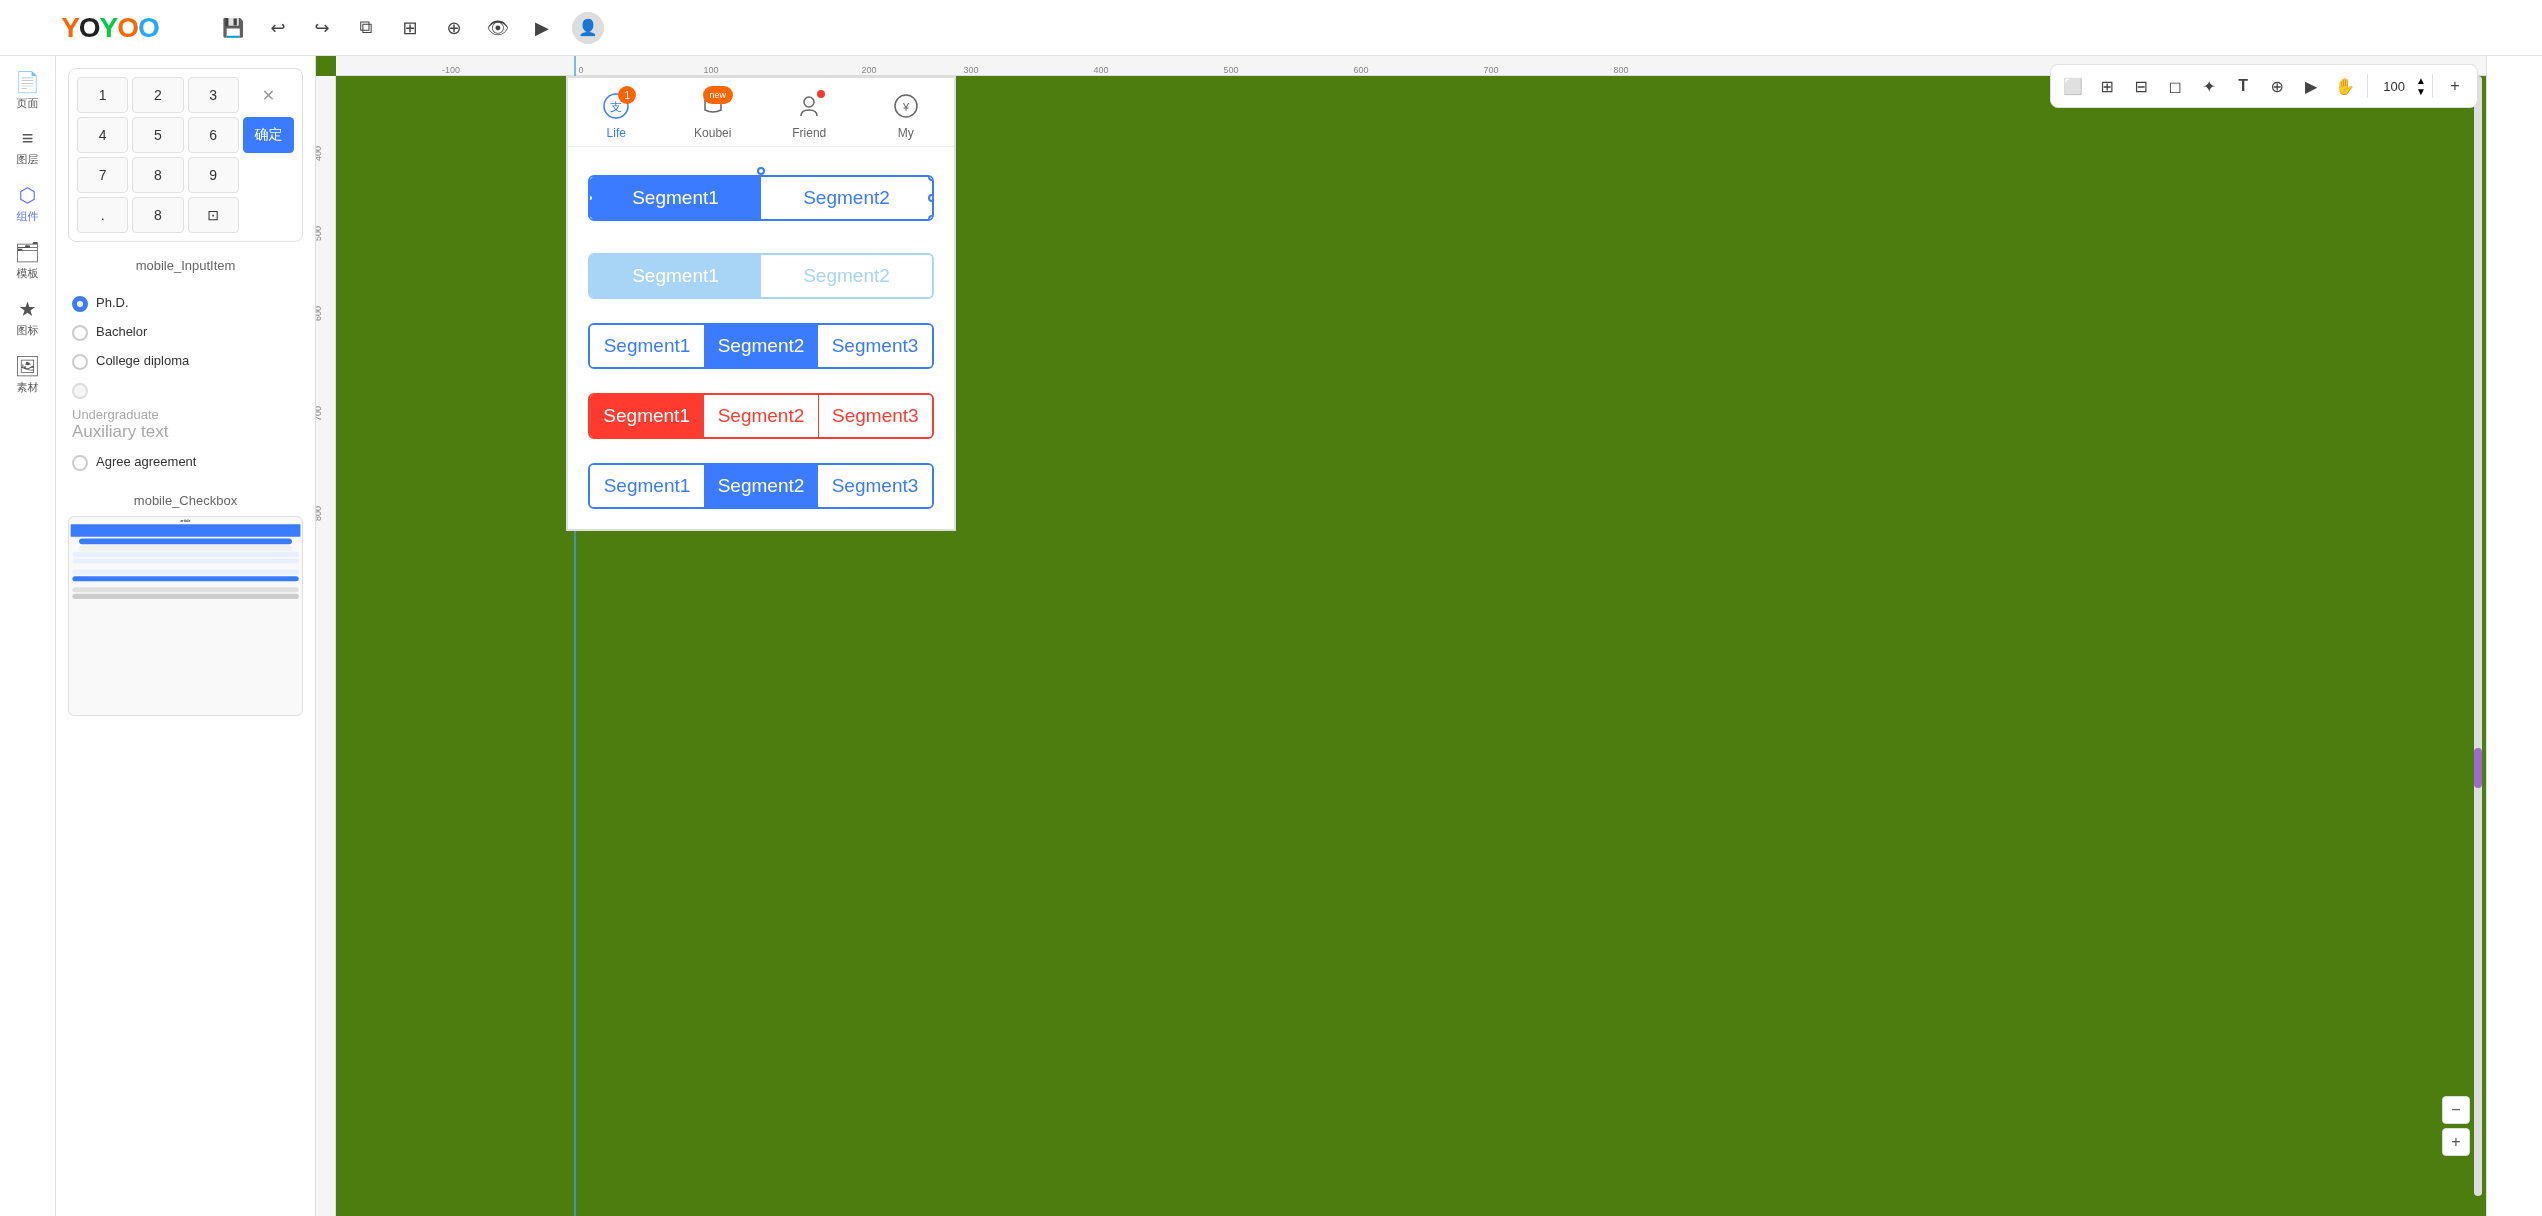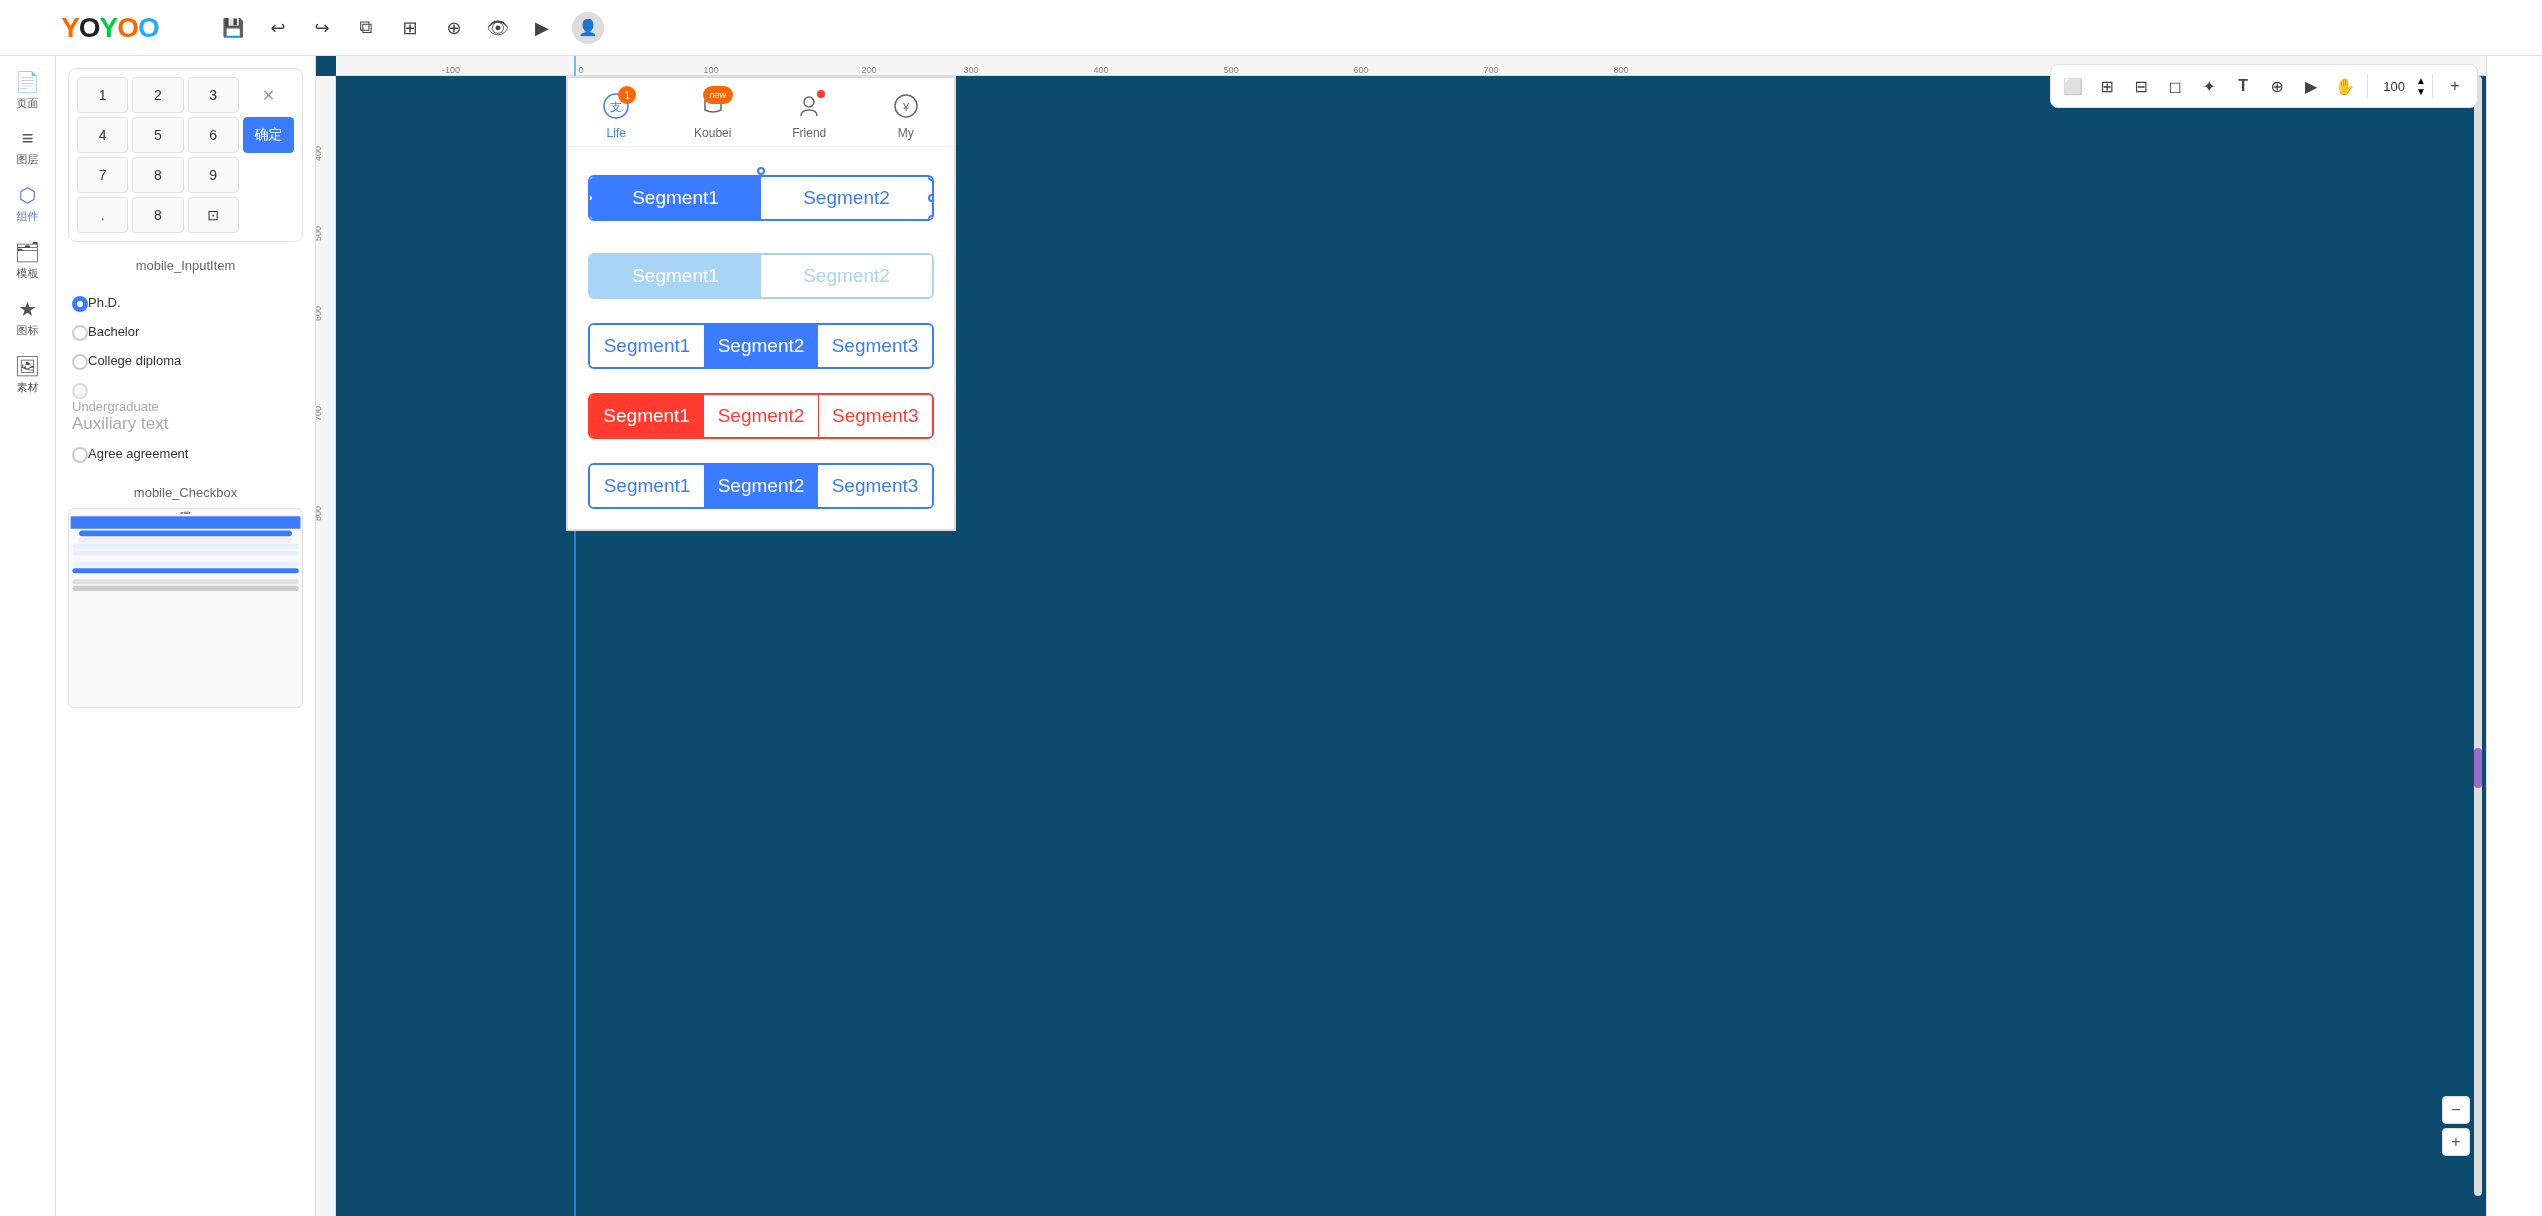--- a/index.html
+++ b/index.html
@@ -81,21 +81,21 @@
     
     .component-label {
       text-align: center; font-size: 13px; color: #666; margin: 8px 0;
     }
 
     
     .checkbox-list {
       padding: 8px 0;
     }
     .checkbox-item {
-      display: flex; align-items: flex-start; gap: 0; padding: 6px 4px;
+      display: flex; align-items: flex-start; gap: 8px; padding: 6px 4px;
       font-size: 13px; color: #333; cursor: pointer;
     }
     .checkbox-item.disabled { color: #aaa; flex-direction: column; }
     .radio-circle {
       width: 16px; height: 16px; border-radius: 50%; border: 2px solid #ccc;
       flex-shrink: 0; margin-top: 1px; display: flex; align-items: center; justify-content: center;
     }
     .radio-circle.checked { border-color: #3b7bff; background: #3b7bff; }
     .radio-circle.checked::after {
       content: ''; width: 6px; height: 6px; border-radius: 50%; background: white;
@@ -122,21 +122,21 @@
       width: 32px; height: 32px; display: flex; align-items: center; justify-content: center;
       cursor: pointer; color: #444; font-size: 16px; border-radius: 4px;
     }
     .zoom-value {
       font-size: 13px; color: #333; padding: 0 8px; min-width: 40px; text-align: center;
     }
 
     
     .canvas-area {
       position: fixed; top: 56px; left: 316px; right: 56px; bottom: 0;
-      background: #0c4a6e; overflow: hidden;
+      background: #4d7c0f; overflow: hidden;
     }
 
     
     .ruler-h {
       position: absolute; top: 0; left: 20px; right: 0; height: 20px;
       background: #f5f5f5; border-bottom: 1px solid #ddd;
       display: flex; align-items: flex-end; overflow: hidden;
     }
     .ruler-v {
       position: absolute; top: 20px; left: 0; width: 20px; bottom: 0;

